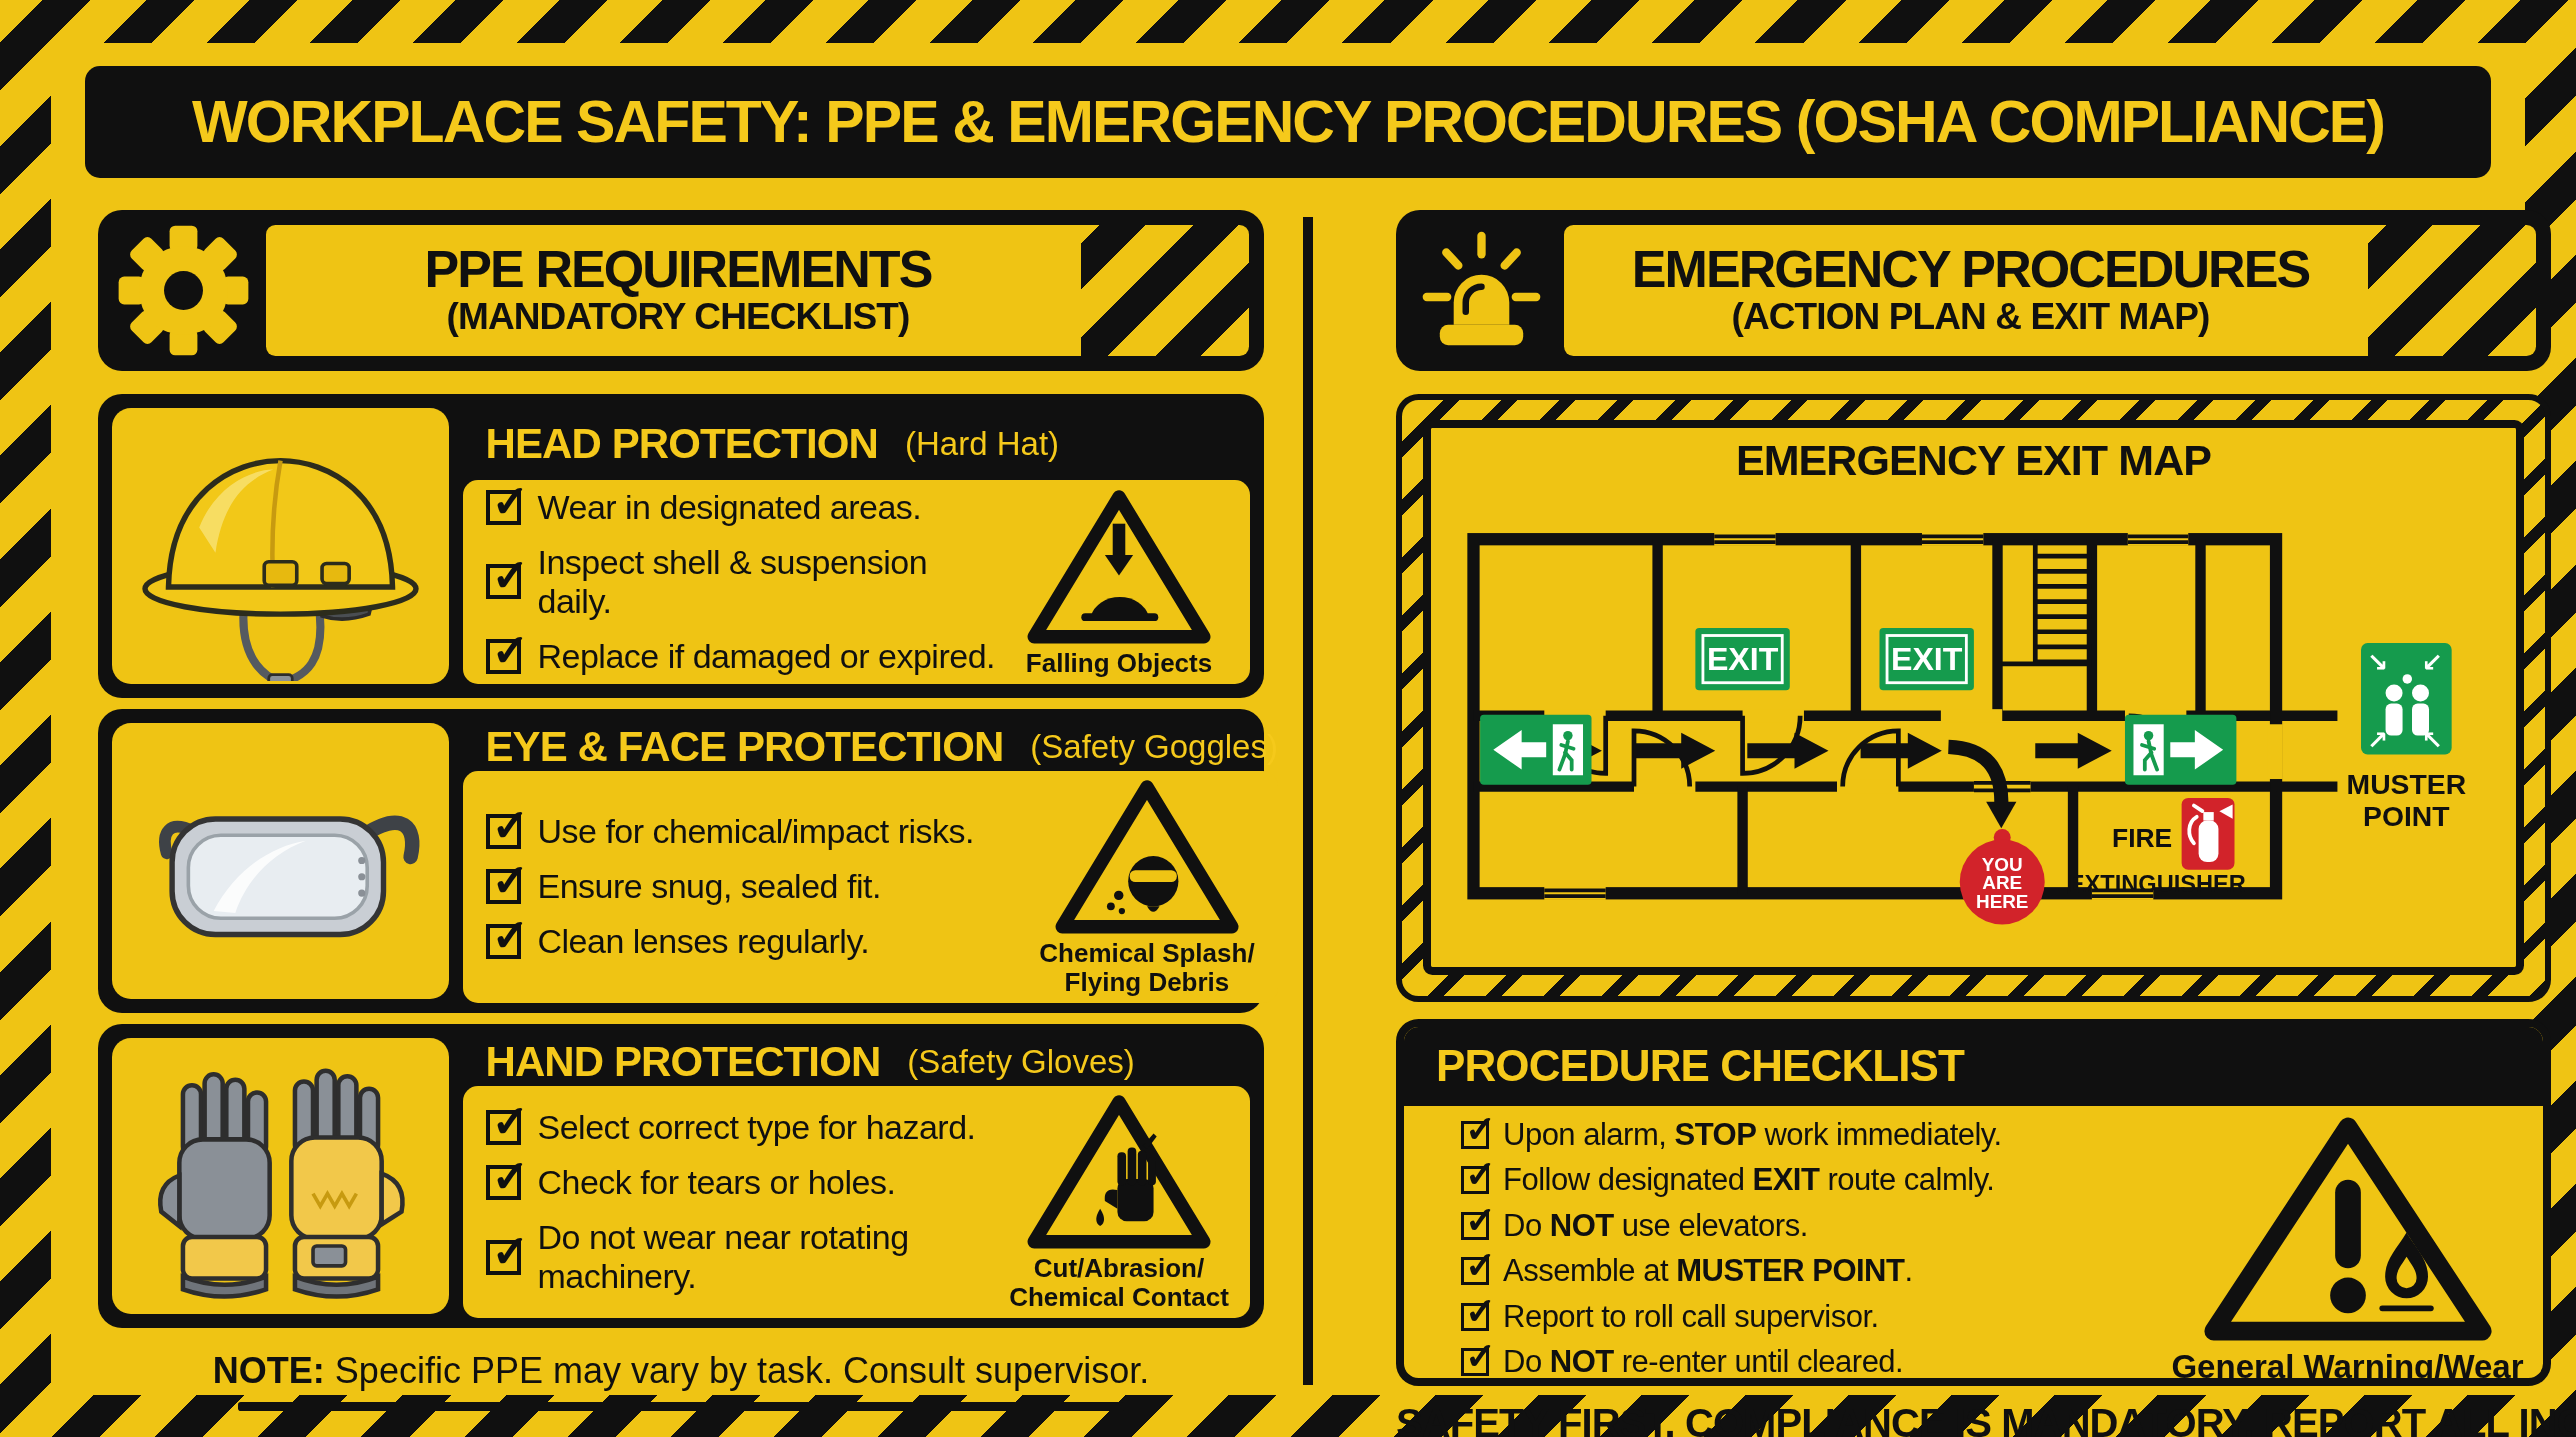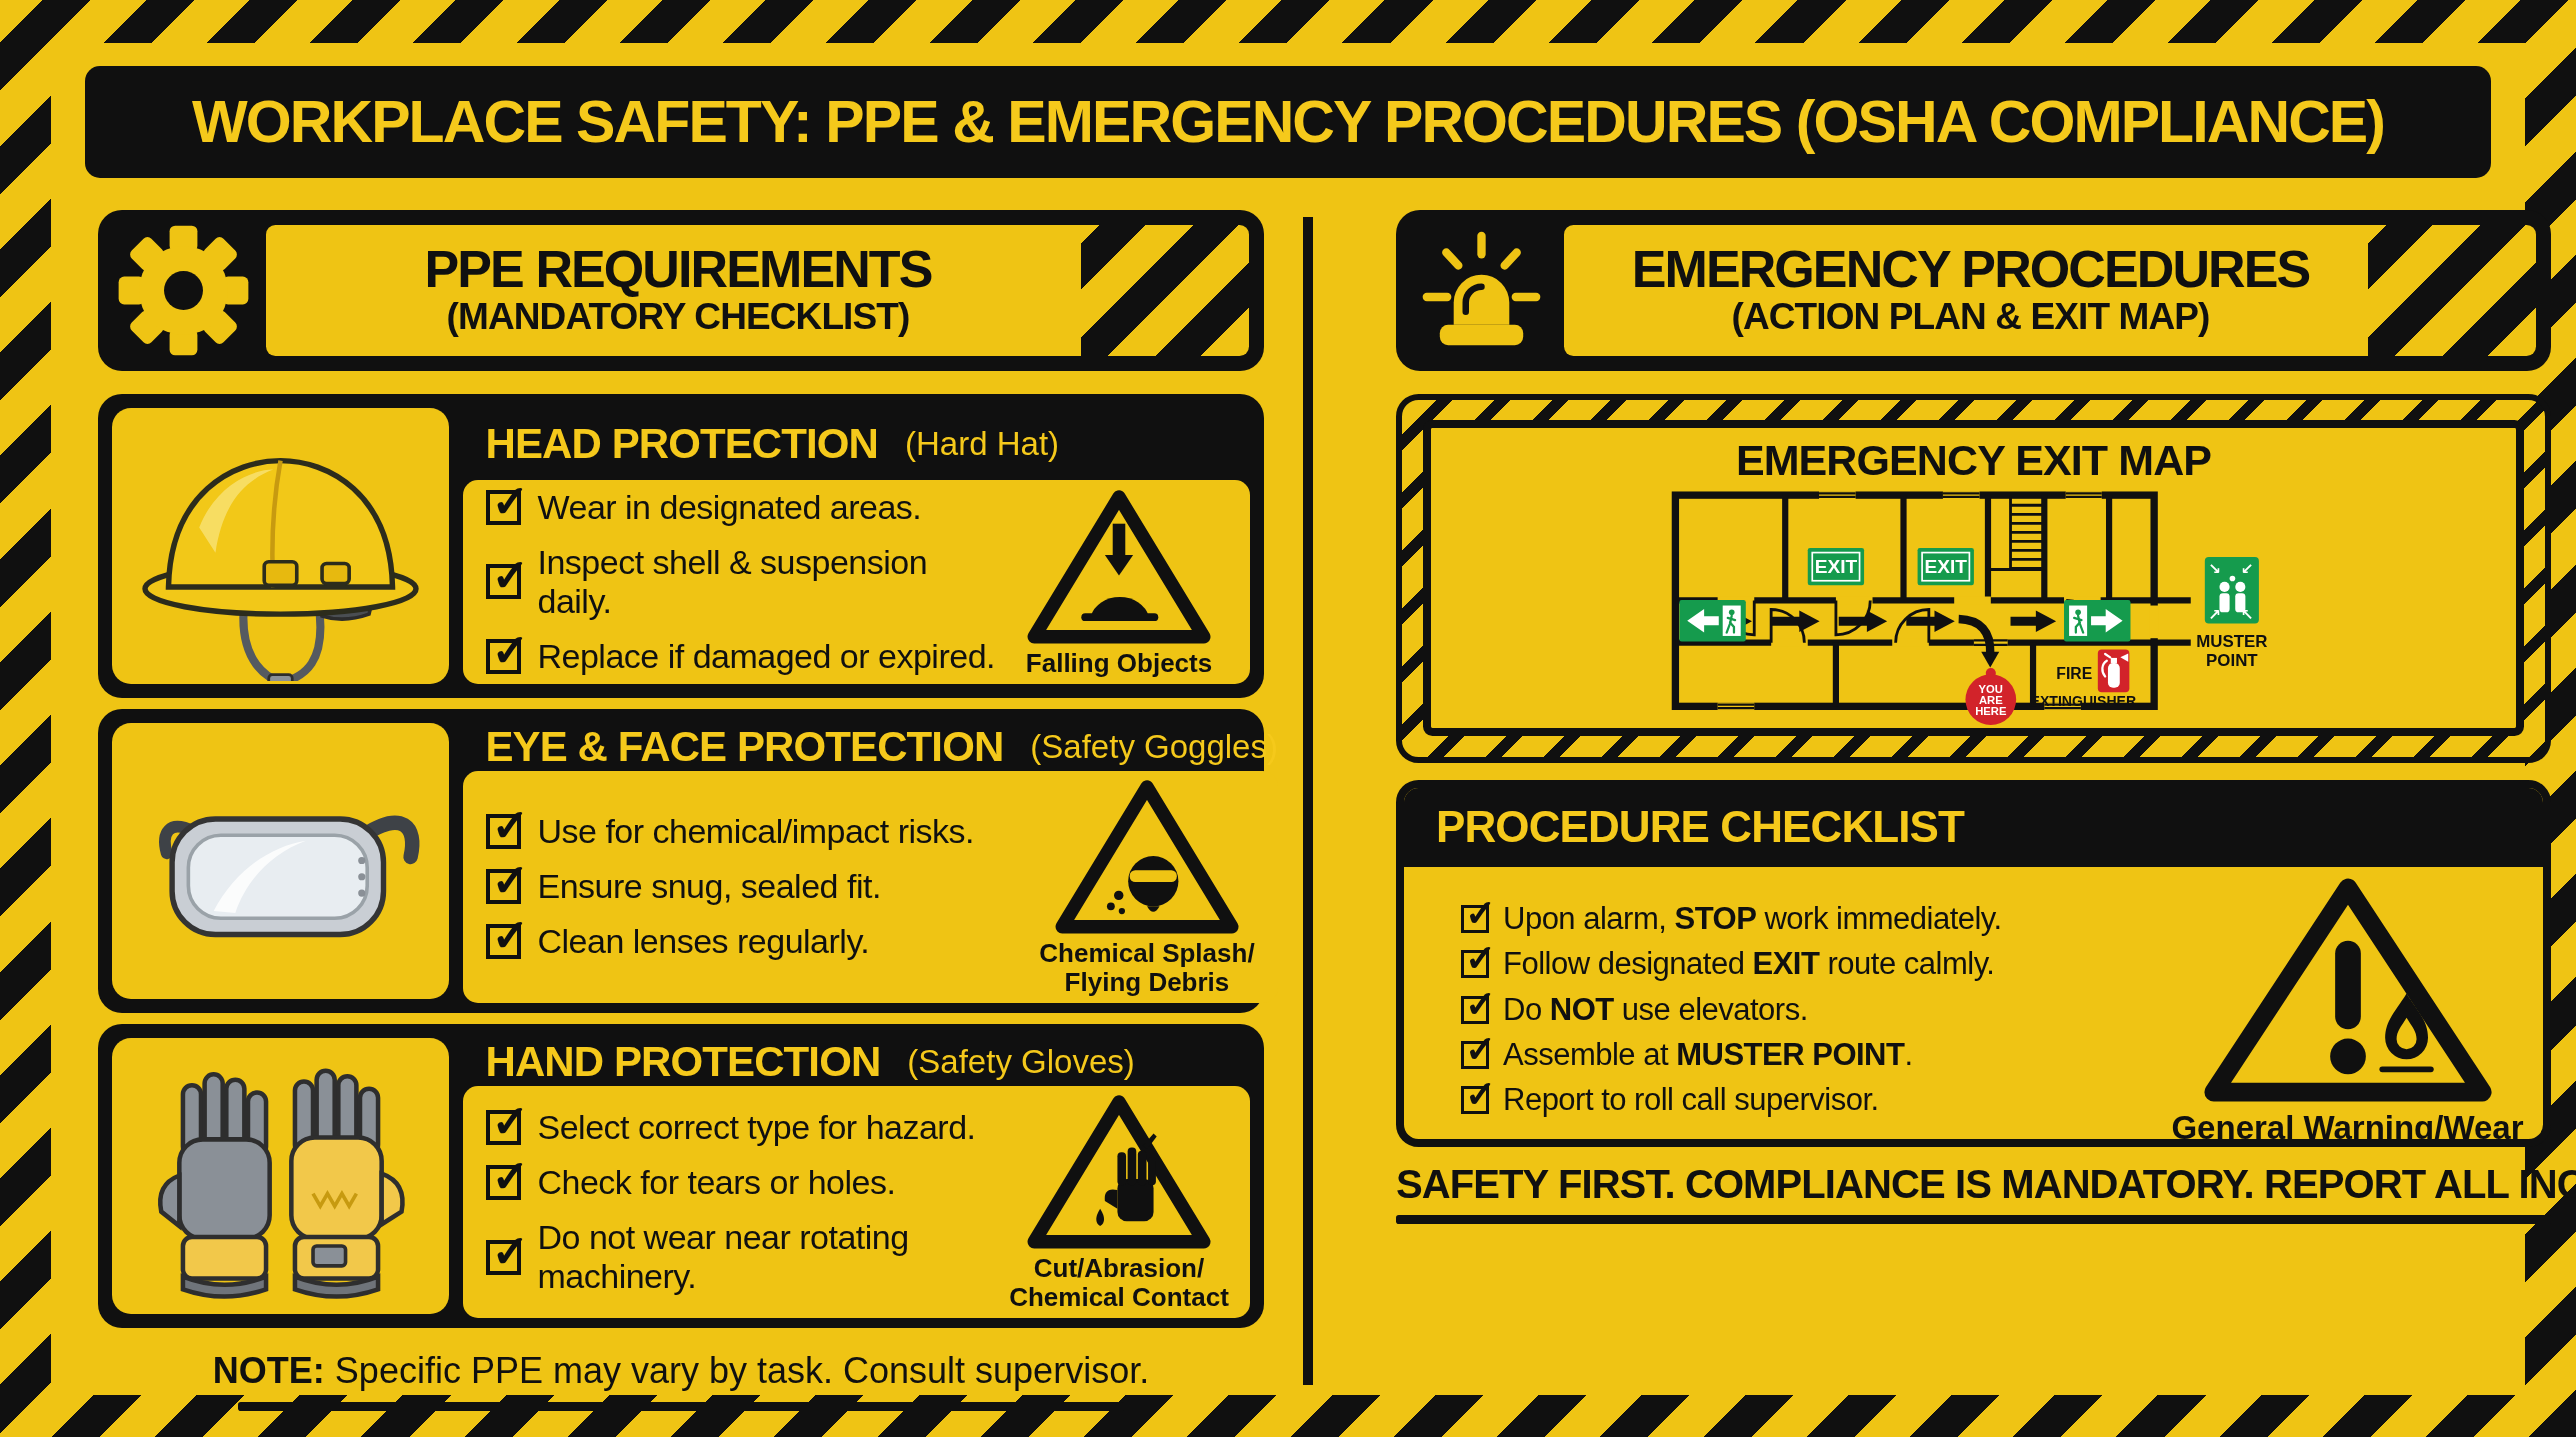--- a/index.html
+++ b/index.html
@@ -69,21 +69,21 @@
   .tri-block{width:236px; flex:none; display:flex; flex-direction:column; align-items:center;}
   .tri-caption{font-size:26px; font-weight:bold; color:var(--black); text-align:center; line-height:1.12; margin-top:1.9px;}
   
   .note{margin-top:22.5px; text-align:center; font-size:36px; color:var(--black);}
   .note b{font-weight:bold;}
   .note-bar{height:9.4px; background:var(--black); width:76%; margin:9.4px auto 0; border-radius:2.8px;}
   .footer{margin-top:15px; text-align:center; font-size:40px; font-weight:bold; letter-spacing:-0.9px; color:var(--black); white-space:nowrap;}
   .footer-bar{height:9.4px; background:var(--black); width:100%; margin-top:8.4px; border-radius:2.8px;}
   
   .map-border{
-    height:369px; border:6.6px solid var(--black); border-radius:22.5px;
+    height:608px; border:6.6px solid var(--black); border-radius:22.5px;
     background:repeating-linear-gradient(315deg, var(--black) 0 11.2px, var(--yellow) 11.2px 41px);
     padding:20.6px; margin-bottom:17px;
   }
   .map-inner{
     height:100%; background:var(--yellow); border:8.4px solid var(--black); border-radius:9.4px;
     display:flex; flex-direction:column; align-items:center; overflow:hidden;
   }
   .map-title{font-size:43px; font-weight:bold; letter-spacing:-0.9px; color:var(--black); margin:7.5px 0 0;}
   .floorplan{width:100%; flex:1;}
   
@@ -543,20 +543,24 @@
                 <span><span>Do </span><b>NOT</b><span> use elevators.</span></span>
               </div>
           <div class="prow">
                 <span class="pbox"></span>
                 <span><span>Assemble at </span><b>MUSTER POINT</b><span>.</span></span>
               </div>
           <div class="prow">
                 <span class="pbox"></span>
                 <span><span>Report to roll call supervisor.</span><b></b><span></span></span>
               </div>
+          <div class="prow">
+                <span class="pbox"></span>
+                <span><span>Do </span><b>NOT</b><span> re-enter until cleared.</span></span>
+              </div>
         </div>
         <div class="proc-tri">
           <svg width="300" height="236" viewBox="0 0 420 330">
             <polygon points="210,22 398,308 22,308" fill="#EFC414" stroke="#101010" stroke-width="26" stroke-linejoin="round"></polygon>
             <rect x="192" y="96" width="36" height="124" rx="18" fill="#101010"></rect>
             <circle cx="210" cy="258" r="25" fill="#101010"></circle>
             <path d="M292,170 c-16,26 -30,38 -30,62 a30,30 0 0 0 60,0 c0,-24 -14,-36 -30,-62 z" fill="#101010"></path>
             <path d="M292,204 c-8,13 -14,19 -14,30 a14,14 0 0 0 28,0 c0,-11 -6,-17 -14,-30 z" fill="#EFC414"></path>
             <rect x="254" y="272" width="76" height="8" rx="4" fill="#101010"></rect>
           </svg>

